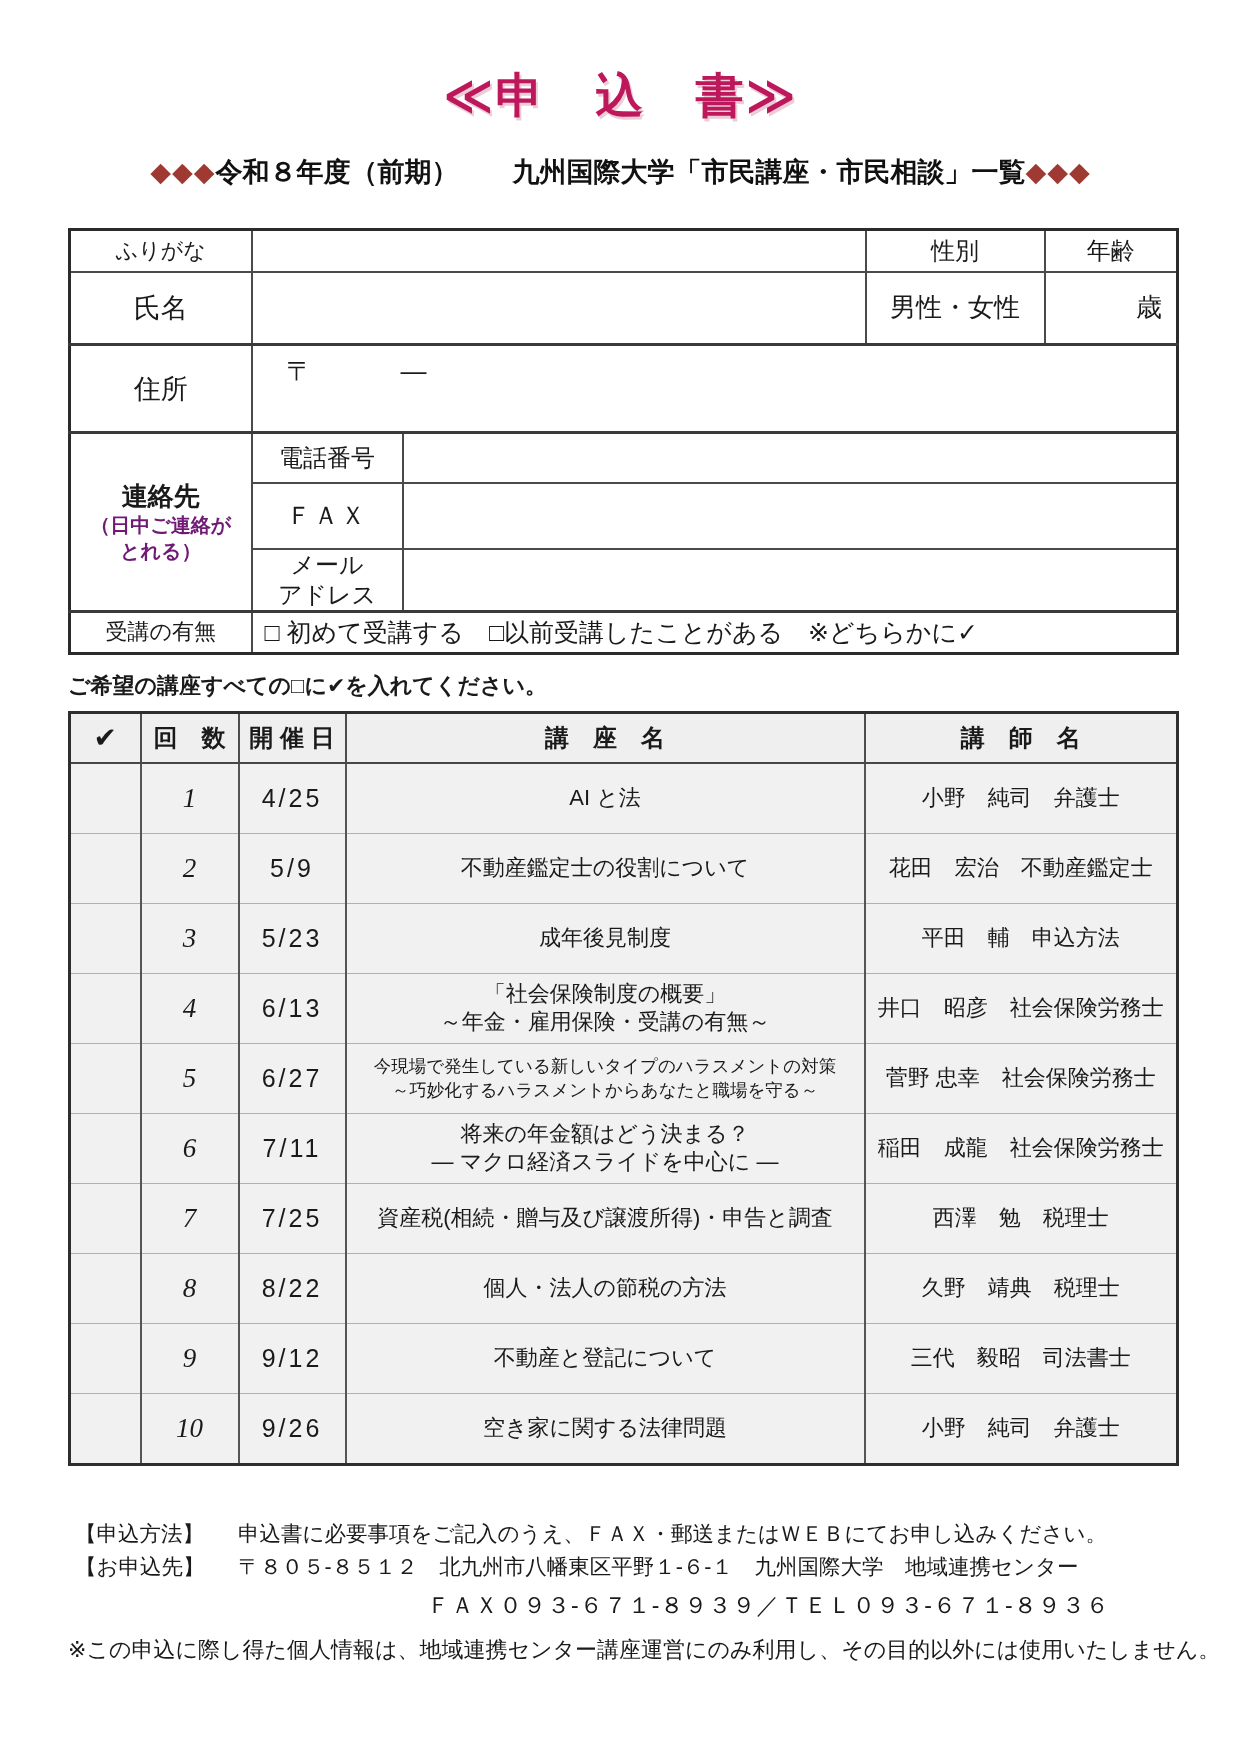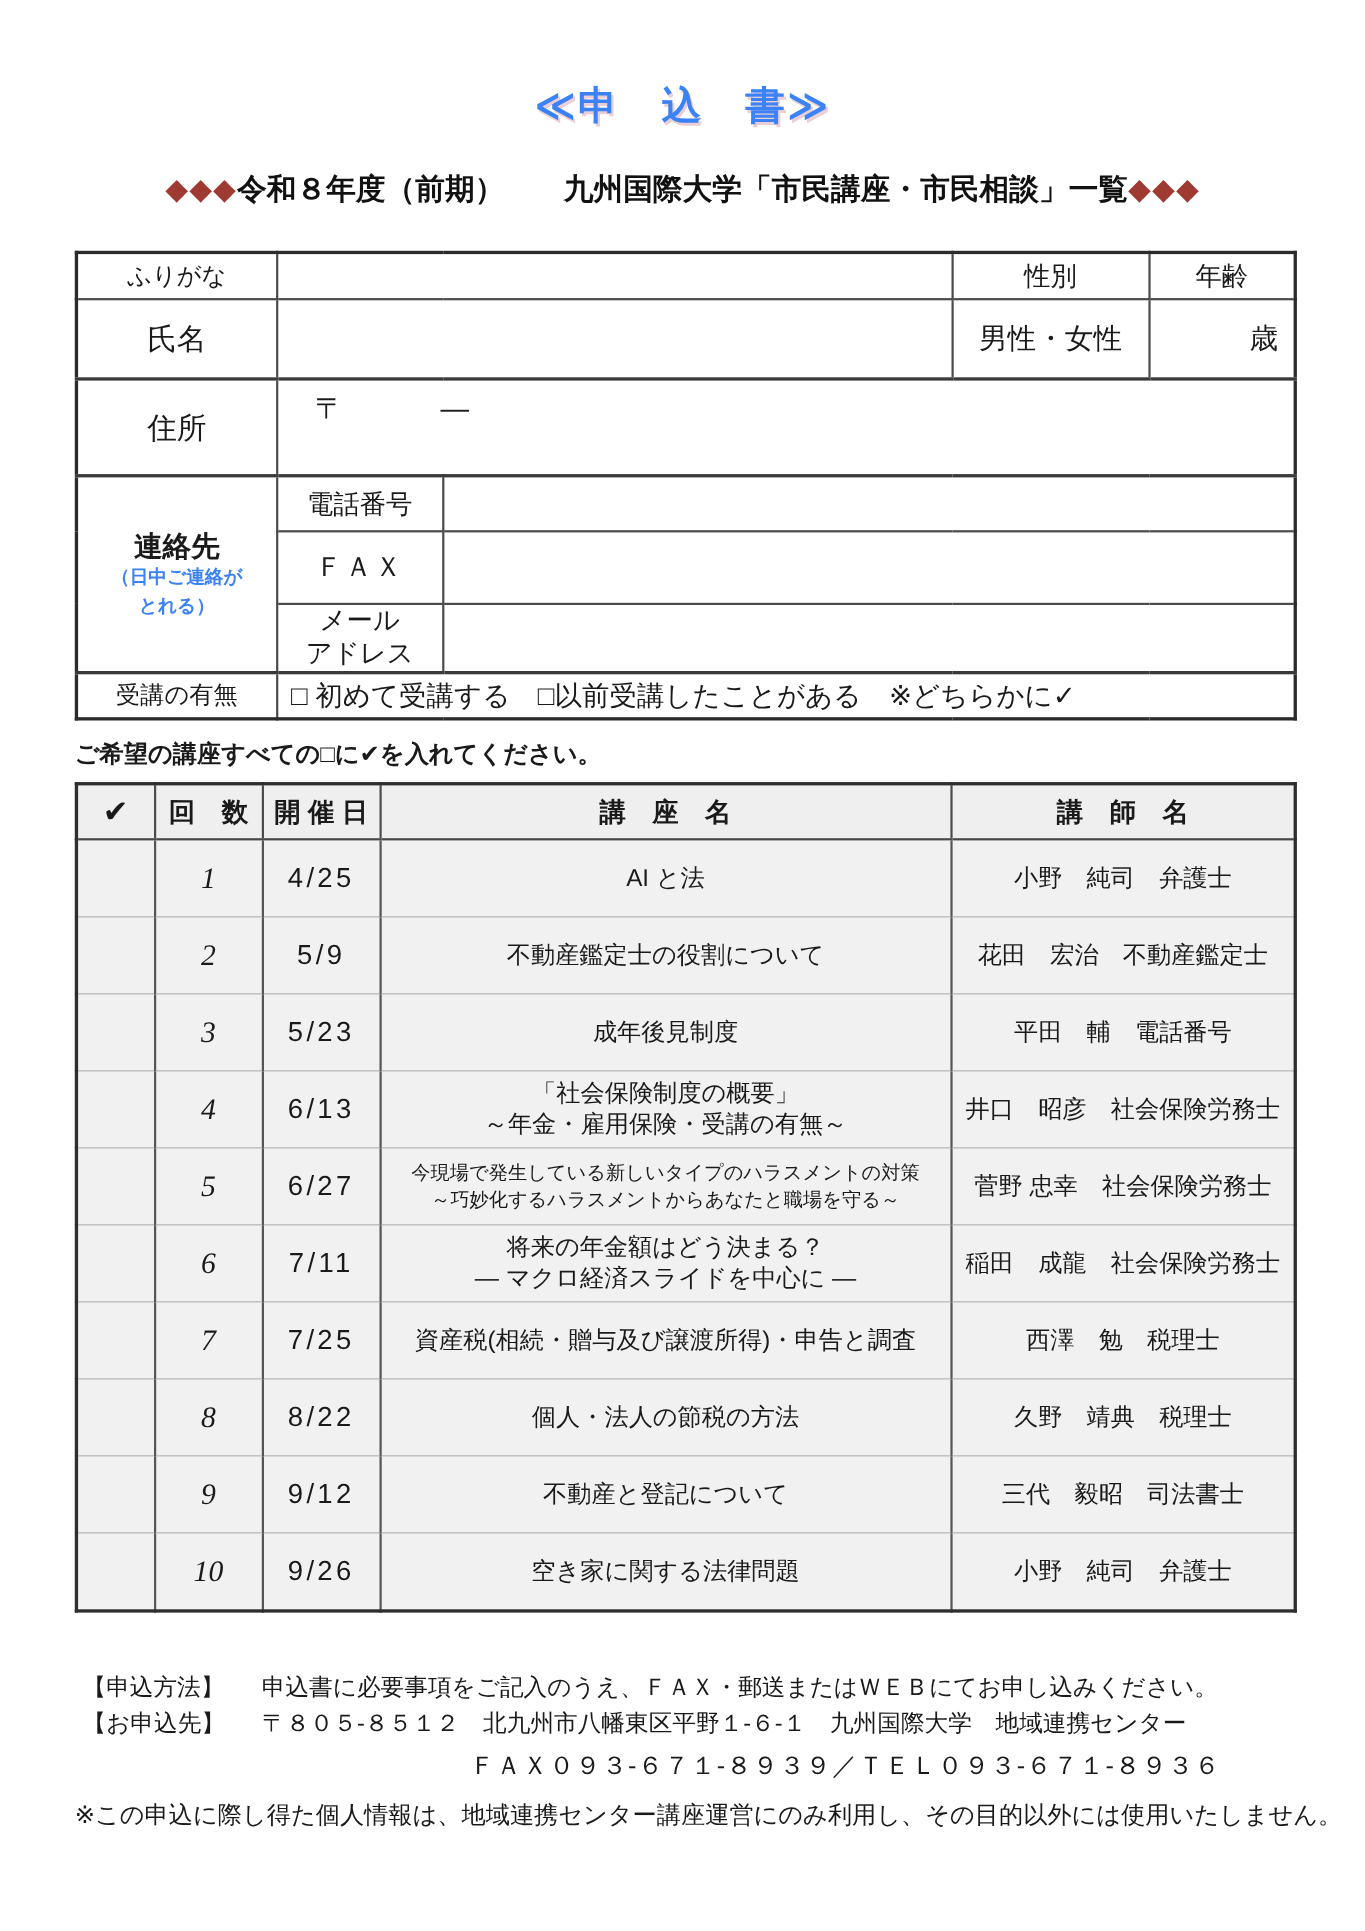--- a/index.html
+++ b/index.html
@@ -4,22 +4,22 @@
 <style>
   html,body{margin:0;padding:0;}
   body{
     width:1241px;height:1755px;background:#ffffff;overflow:hidden;
     font-family:"Liberation Sans","DejaVu Sans",sans-serif;color:#1a1a1a;
   }
   .page{position:relative;width:1241px;height:1755px;background:#fff;}
 
   
   .title{
-    margin:62px 0 0;text-align:center;font-size:36px;font-weight:bold;
-    line-height:68px;color:#3b82f6;letter-spacing:2px;
+    margin:62px 0 0;text-align:center;font-size:48px;font-weight:bold;
+    line-height:68px;color:#be185d;letter-spacing:2px;
     text-shadow:2px 3px 0 rgba(158,27,63,0.22);
   }
   .subtitle{
     margin-top:22px;text-align:center;font-size:27px;font-weight:bold;
     line-height:40px;color:#111;white-space:nowrap;
   }
   .subtitle .diamonds{color:#9e3a32;letter-spacing:1px;}
 
   
   table{border-collapse:collapse;table-layout:fixed;padding-left:32px;}
@@ -34,21 +34,21 @@
   .lbl{text-align:center;}
   .lbl-small{font-size:22px;}
   .lbl-big{font-size:27px;}
   .hdr-cell{text-align:center;font-size:24px;}
   .gender-cell{text-align:center;font-size:26px;}
   .age-cell{text-align:right;font-size:26px;padding-right:14px !important;}
   .addr-cell{vertical-align:top !important;font-size:26px;padding-top:8px !important;}
   .addr-cell .postal{padding-left:34px;}
   .addr-cell .dash{padding-left:88px;}
   .contact-lbl{text-align:center;font-size:26px;line-height:32px;font-weight:bold;}
-  .contact-lbl .note{font-size:17px;line-height:26px;color:#3b82f6;}
+  .contact-lbl .note{font-size:20px;line-height:26px;color:#701a75;}
   .sub-lbl{text-align:center;font-size:24px;}
   .sub-lbl.fax{font-size:25px;letter-spacing:2px;}
   .sub-lbl.email{font-size:24px;line-height:30px;white-space:pre-line;}
   .attend-cell{font-size:25px;padding-left:12px !important;}
 
   
   .instruction{
     margin:16px 0 0 68px;font-size:22px;font-weight:600;line-height:30px;
   }
 
@@ -179,21 +179,21 @@
       <td class="c-no">2</td>
       <td class="c-date">5/9</td>
       <td class="c-course">不動産鑑定士の役割について</td>
       <td class="c-lect">花田　宏治　不動産鑑定士</td>
     </tr>
     <tr>
       <td></td>
       <td class="c-no">3</td>
       <td class="c-date">5/23</td>
       <td class="c-course">成年後見制度</td>
-      <td class="c-lect">平田　輔　電話番号</td>
+      <td class="c-lect">平田　輔　申込方法</td>
     </tr>
     <tr>
       <td></td>
       <td class="c-no">4</td>
       <td class="c-date">6/13</td>
       <td class="c-course">「社会保険制度の概要」
 ～年金・雇用保険・受講の有無～</td>
       <td class="c-lect">井口　昭彦　社会保険労務士</td>
     </tr>
     <tr>

